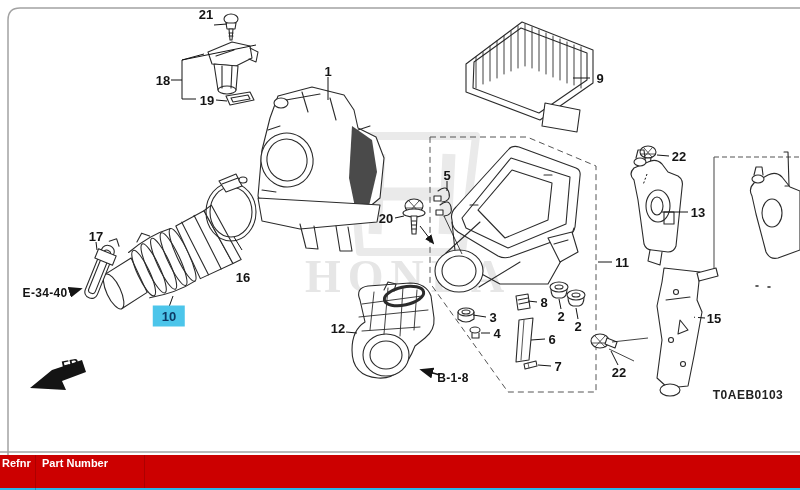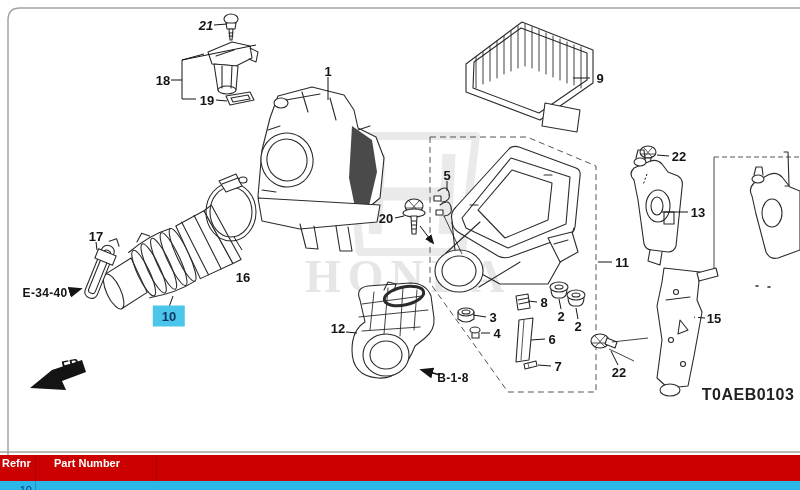--- a/index.html
+++ b/index.html
@@ -14,26 +14,26 @@
     position:absolute;transform:translate(-50%,-50%);
     font:700 13px "Liberation Sans", sans-serif;color:#141414;
     white-space:nowrap;pointer-events:auto;line-height:1;
   }
   .plabel.ref{font-size:12px;letter-spacing:0.3px;}
   .plabel.highlight{
     background:var(--hl-color,#4cc5ea);color:#0d3a66;
     padding:4px 9px;font-size:13px;
   }
   .plabel.fr{transform:translate(-50%,-50%) rotate(-12deg);font-size:13px;}
-  .plabel.code{font-size:16px;color:#222;letter-spacing:0.5px;}
+  .plabel.code{font-size:12px;color:#222;letter-spacing:0.5px;}
   
   #parts-table{position:absolute;left:0;top:455px;width:800px;height:35px;}
   .tbl-header{
-    display:flex;height:26px;background:var(--header-bg,#cc0000);
-    color:#fff;font:700 11px/17px "Liberation Sans", sans-serif;gap:12px;
+    display:flex;height:33px;background:var(--header-bg,#cc0000);
+    color:#fff;font:700 11px/17px "Liberation Sans", sans-serif;
   }
   .tbl-row{
     display:flex;height:18px;background:var(--row-bg,#2bb7e7);
     font:400 11px/18px "Liberation Sans", sans-serif;
   }
   .c-refnr{width:36px;box-sizing:border-box;padding:0 3px 0 2px;flex:none;}
   .c-part{width:109px;box-sizing:border-box;padding:0 0 0 6px;flex:none;}
   .c-desc{flex:1;box-sizing:border-box;padding:0 0 0 4px;}
   .tbl-header .c-refnr{border-right:1px solid rgba(0,0,0,0.15);}
   .tbl-header .c-part{border-right:1px solid rgba(0,0,0,0.15);}
@@ -286,21 +286,21 @@
       <line x1="618" y1="365" x2="611" y2="351"></line>
       <path d="M612,342 L648,338 M609,349 L634,361" stroke-width="0.8"></path>
     </g>
 
     <g>
       <path d="M82,360 L86,372 L62,381 L66,390 L30,388 L52,370 Z" fill="#141414" stroke="none"></path>
     </g>
   </svg>
 
   <div id="labels-layer">
-      <div class="plabel" style="left: 206px; top: 25px; font-style: italic;">21</div>
+      <div class="plabel" style="left: 206px; top: 14px;">21</div>
       <div class="plabel" style="left: 163px; top: 80px;">18</div>
       <div class="plabel" style="left: 207px; top: 100px;">19</div>
       <div class="plabel" style="left: 328px; top: 71px;">1</div>
       <div class="plabel" style="left: 600px; top: 78px;">9</div>
       <div class="plabel" style="left: 679px; top: 156px;">22</div>
       <div class="plabel" style="left: 698px; top: 212px;">13</div>
       <div class="plabel" style="left: 622px; top: 262px;">11</div>
       <div class="plabel" style="left: 447px; top: 175px;">5</div>
       <div class="plabel" style="left: 386px; top: 218px;">20</div>
       <div class="plabel" style="left: 96px; top: 236px;">17</div>

